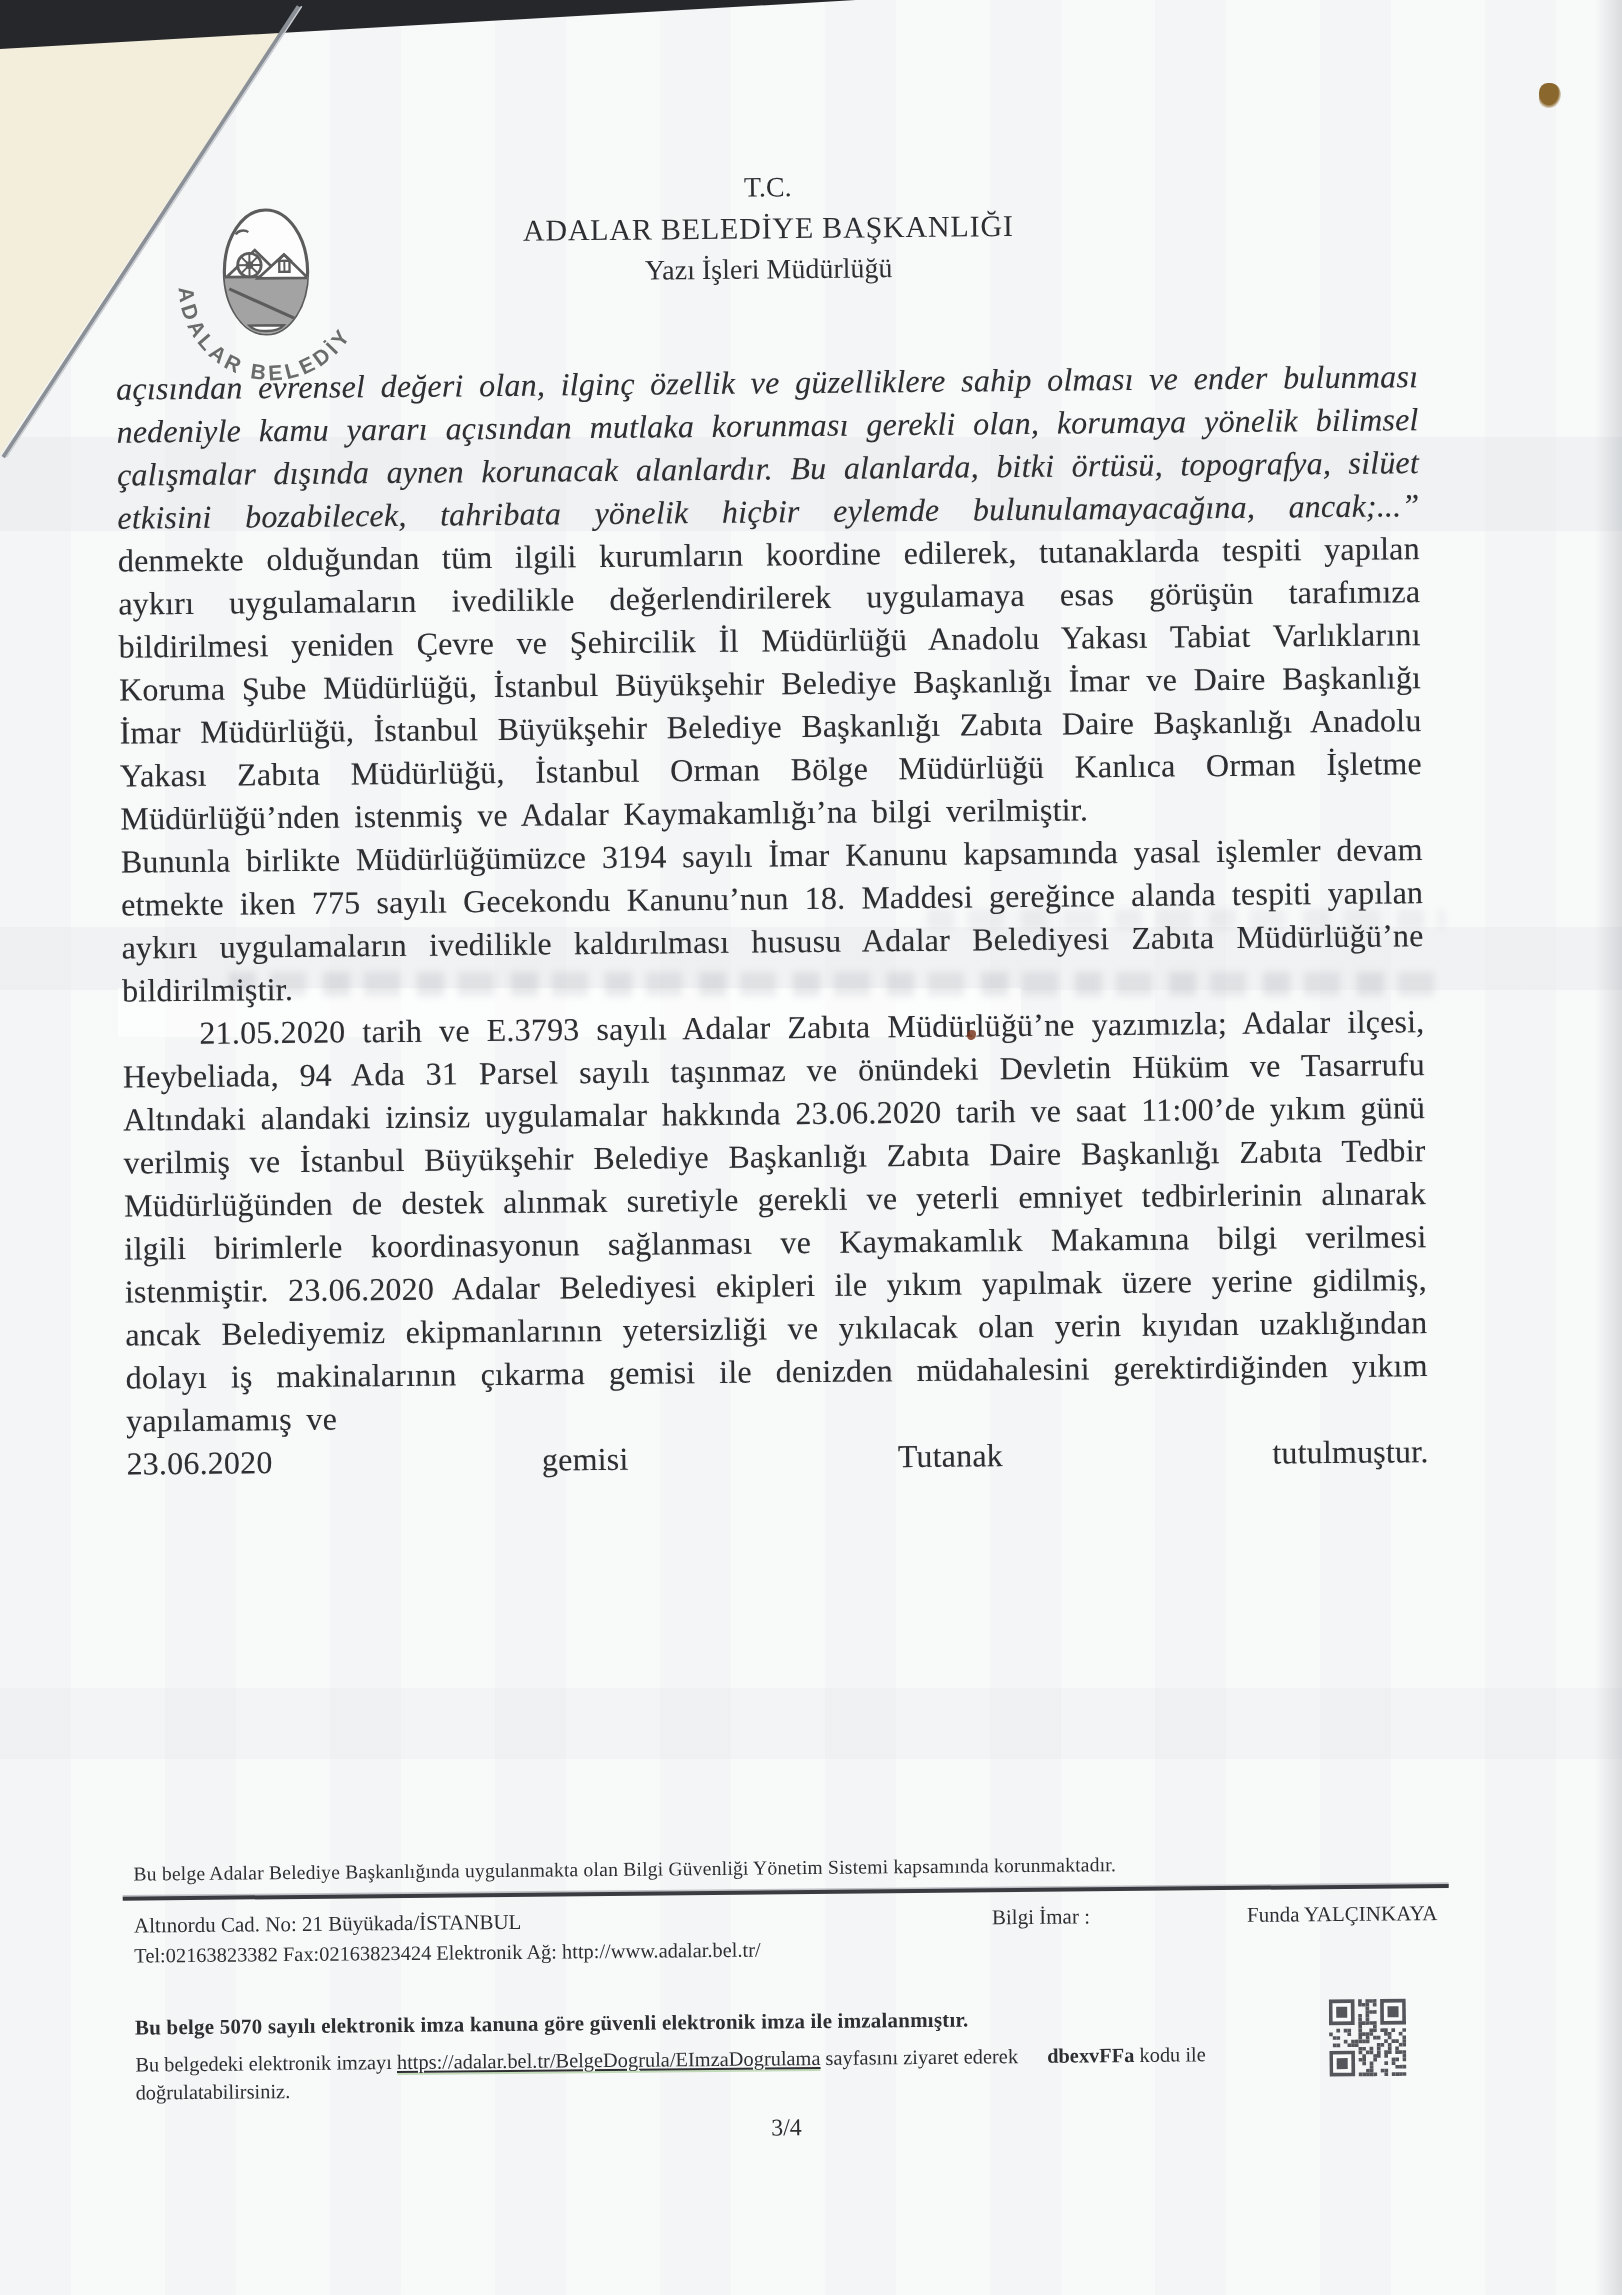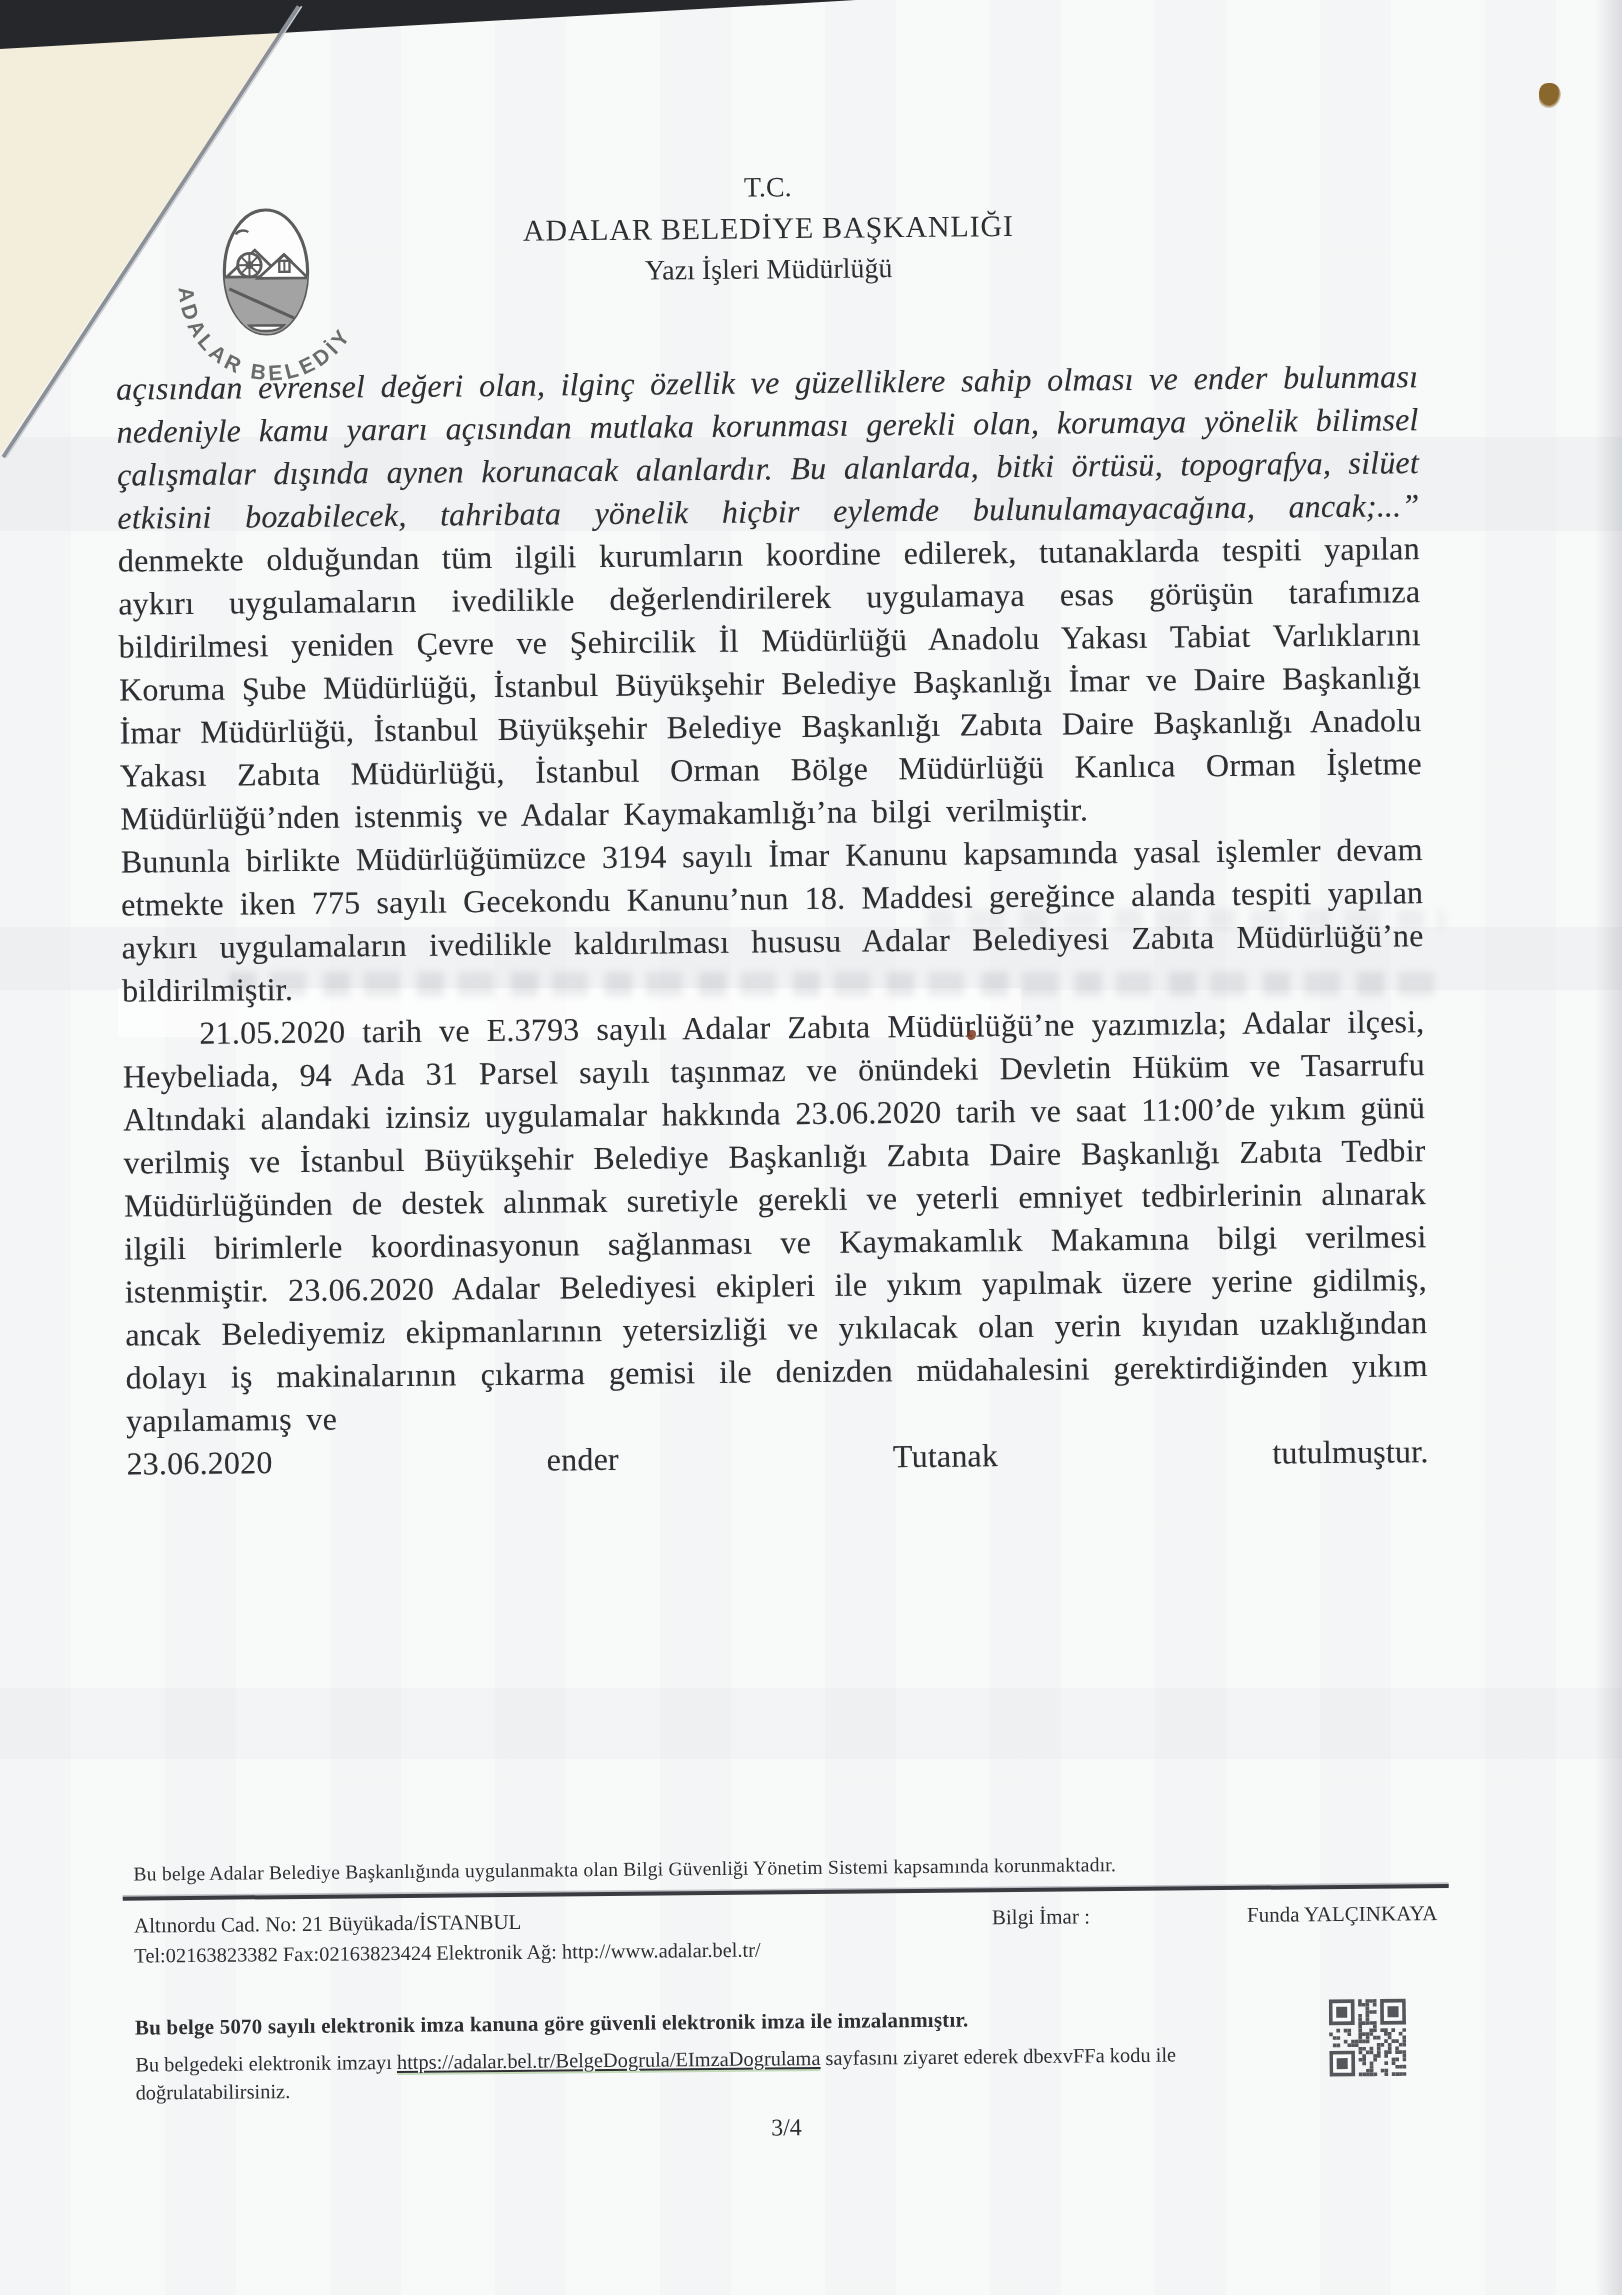--- a/index.html
+++ b/index.html
@@ -86,21 +86,21 @@
   .f-row1{position:absolute;left:127px;top:1907px;width:1316px;height:27px;font-size:21px;}
   .f-row1 .addr{position:absolute;left:0;top:0;}
   .f-row1 .ilabel{position:absolute;left:858px;top:0;}
   .f-row1 .iname{position:absolute;right:12.6px;top:0;}
   .f-row2{position:absolute;left:127px;top:1938px;width:1316px;height:27px;font-size:20.4px;}
   .f-row2 .tel{position:absolute;left:0;top:0;}
   .f-row2 .enet{position:absolute;left:302px;top:0;}
   .e-bold{position:absolute;left:127px;top:2009px;font-size:21px;font-weight:bold;letter-spacing:0.2px;}
   .e-verify{position:absolute;left:127px;top:2045px;width:1123px;font-size:20.4px;line-height:27.5px;}
   .e-verify .vlink{color:#2e2e33;text-decoration:underline;border-bottom:2.4px solid rgba(140,190,120,.5);cursor:pointer;}
-  .e-verify .vcode{font-weight:normal;}
+  .e-verify .vcode{font-weight:bold;margin-left:24px;}
   .pageno{position:absolute;left:0;top:2114px;width:1555px;text-align:center;font-size:24px;}
   .qr{position:absolute;left:1321px;top:2003px;width:77px;height:80px;}
 </style>
 </head>
 <body>
 
 <div class="page">
 
   <div class="art-corner"></div>
   <div class="art-topband"></div>
@@ -158,21 +158,21 @@
       <div class="h-org">ADALAR BELEDİYE BAŞKANLIĞI</div>
       <div class="h-dept">Yazı İşleri Müdürlüğü</div>
     </div>
 
     <div class="docbody">
       <p><span class="p-ital">açısından evrensel değeri olan, ilginç özellik ve güzelliklere sahip olması ve ender bulunması nedeniyle kamu yararı açısından mutlaka korunması gerekli olan, korumaya yönelik bilimsel çalışmalar dışında aynen korunacak alanlardır. Bu alanlarda, bitki örtüsü, topografya, silüet etkisini bozabilecek, tahribata yönelik hiçbir eylemde bulunulamayacağına, ancak;...”</span><span> denmekte olduğundan tüm ilgili kurumların koordine edilerek, tutanaklarda tespiti yapılan aykırı uygulamaların ivedilikle değerlendirilerek uygulamaya esas görüşün tarafımıza bildirilmesi yeniden Çevre ve Şehircilik İl Müdürlüğü Anadolu Yakası Tabiat Varlıklarını Koruma Şube Müdürlüğü, İstanbul Büyükşehir Belediye Başkanlığı İmar ve Daire Başkanlığı İmar Müdürlüğü, İstanbul Büyükşehir Belediye Başkanlığı Zabıta Daire Başkanlığı Anadolu Yakası Zabıta Müdürlüğü, İstanbul Orman Bölge Müdürlüğü Kanlıca Orman İşletme Müdürlüğü’nden istenmiş ve Adalar Kaymakamlığı’na bilgi verilmiştir.</span></p>
       <p>Bununla birlikte Müdürlüğümüzce 3194 sayılı İmar Kanunu kapsamında yasal işlemler devam etmekte iken 775 sayılı Gecekondu Kanunu’nun 18. Maddesi gereğince alanda tespiti yapılan aykırı uygulamaların ivedilikle kaldırılması hususu Adalar Belediyesi Zabıta Müdürlüğü’ne bildirilmiştir.</p>
       <p class="p3">21.05.2020 tarih ve E.3793 sayılı Adalar Zabıta Müdürlüğü’ne yazımızla; Adalar ilçesi, Heybeliada, 94 Ada 31 Parsel sayılı taşınmaz ve önündeki Devletin Hüküm ve Tasarrufu Altındaki alandaki izinsiz uygulamalar hakkında 23.06.2020 tarih ve saat 11:00’de yıkım günü verilmiş ve İstanbul Büyükşehir Belediye Başkanlığı Zabıta Daire Başkanlığı Zabıta Tedbir Müdürlüğünden de destek alınmak suretiyle gerekli ve yeterli emniyet tedbirlerinin alınarak ilgili birimlerle koordinasyonun sağlanması ve Kaymakamlık Makamına bilgi verilmesi istenmiştir. 23.06.2020 Adalar Belediyesi ekipleri ile yıkım yapılmak üzere yerine gidilmiş, ancak Belediyemiz ekipmanlarının yetersizliği ve yıkılacak olan yerin kıyıdan uzaklığından dolayı iş makinalarının çıkarma gemisi ile denizden müdahalesini gerektirdiğinden yıkım yapılamamış ve</p>
       <p class="lastline">
         <span>23.06.2020</span>
-        <span>ender</span>
+        <span>gemisi</span>
         <span>Tutanak</span>
         <span>tutulmuştur.</span>
       </p>
     </div>
 
     <div class="f-note">Bu belge Adalar Belediye Başkanlığında uygulanmakta olan Bilgi Güvenliği Yönetim Sistemi kapsamında korunmaktadır.</div>
     <div class="f-rule"></div>
     <div class="f-row1">
       <span class="addr">Altınordu Cad. No: 21 Büyükada/İSTANBUL</span>
       <span class="ilabel">Bilgi İmar :</span>

